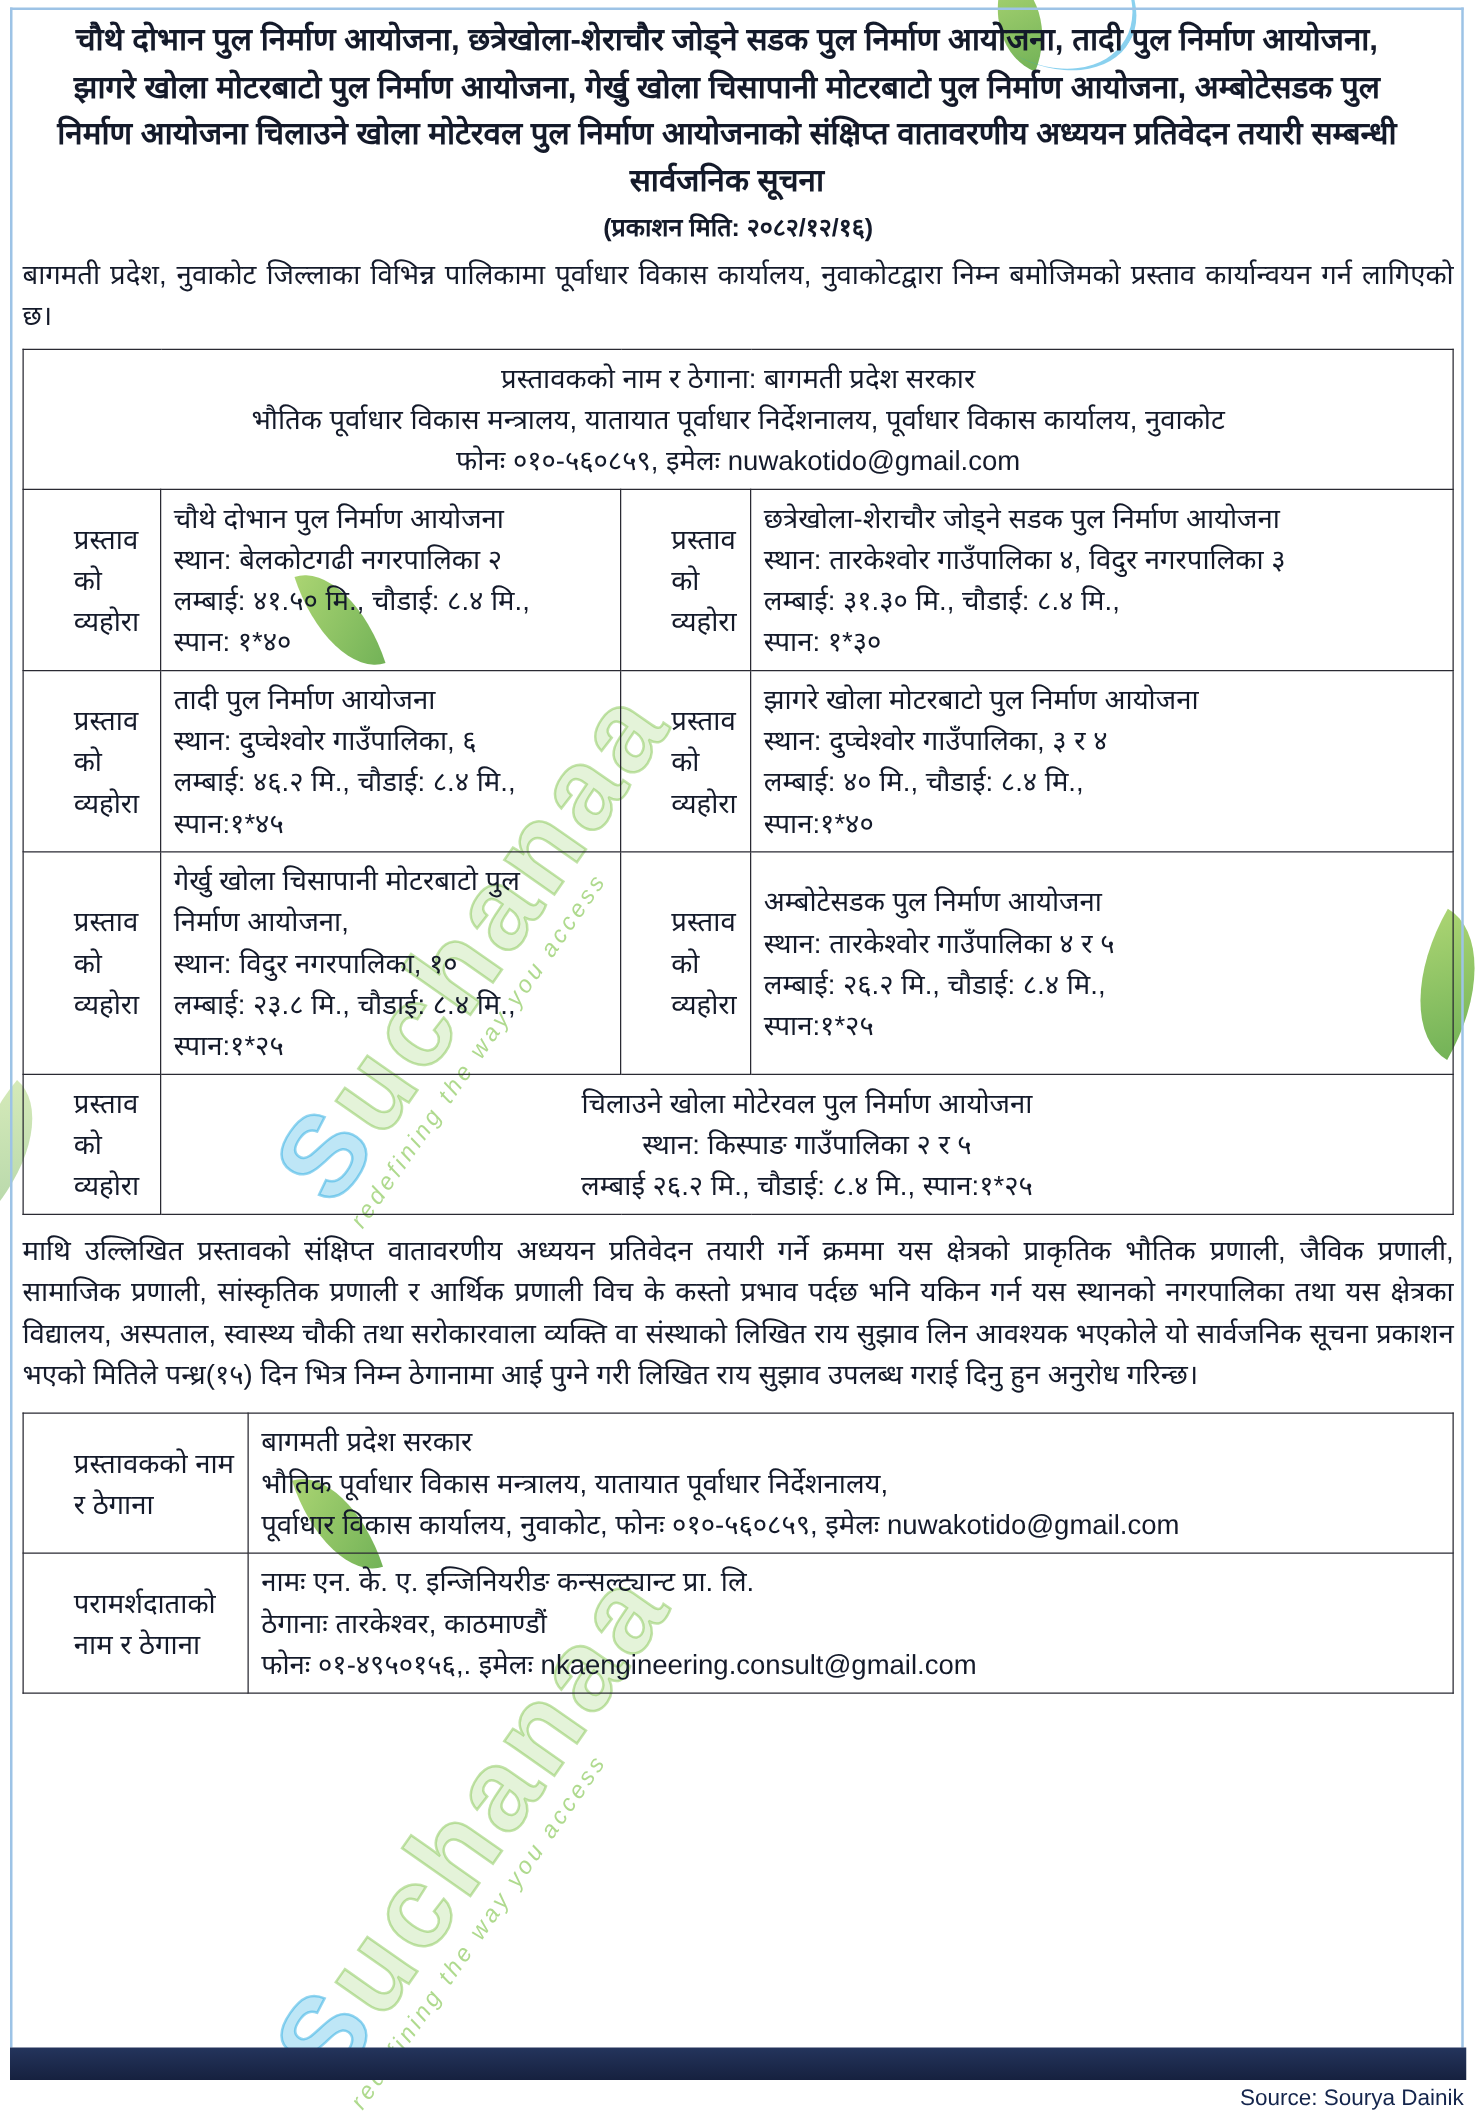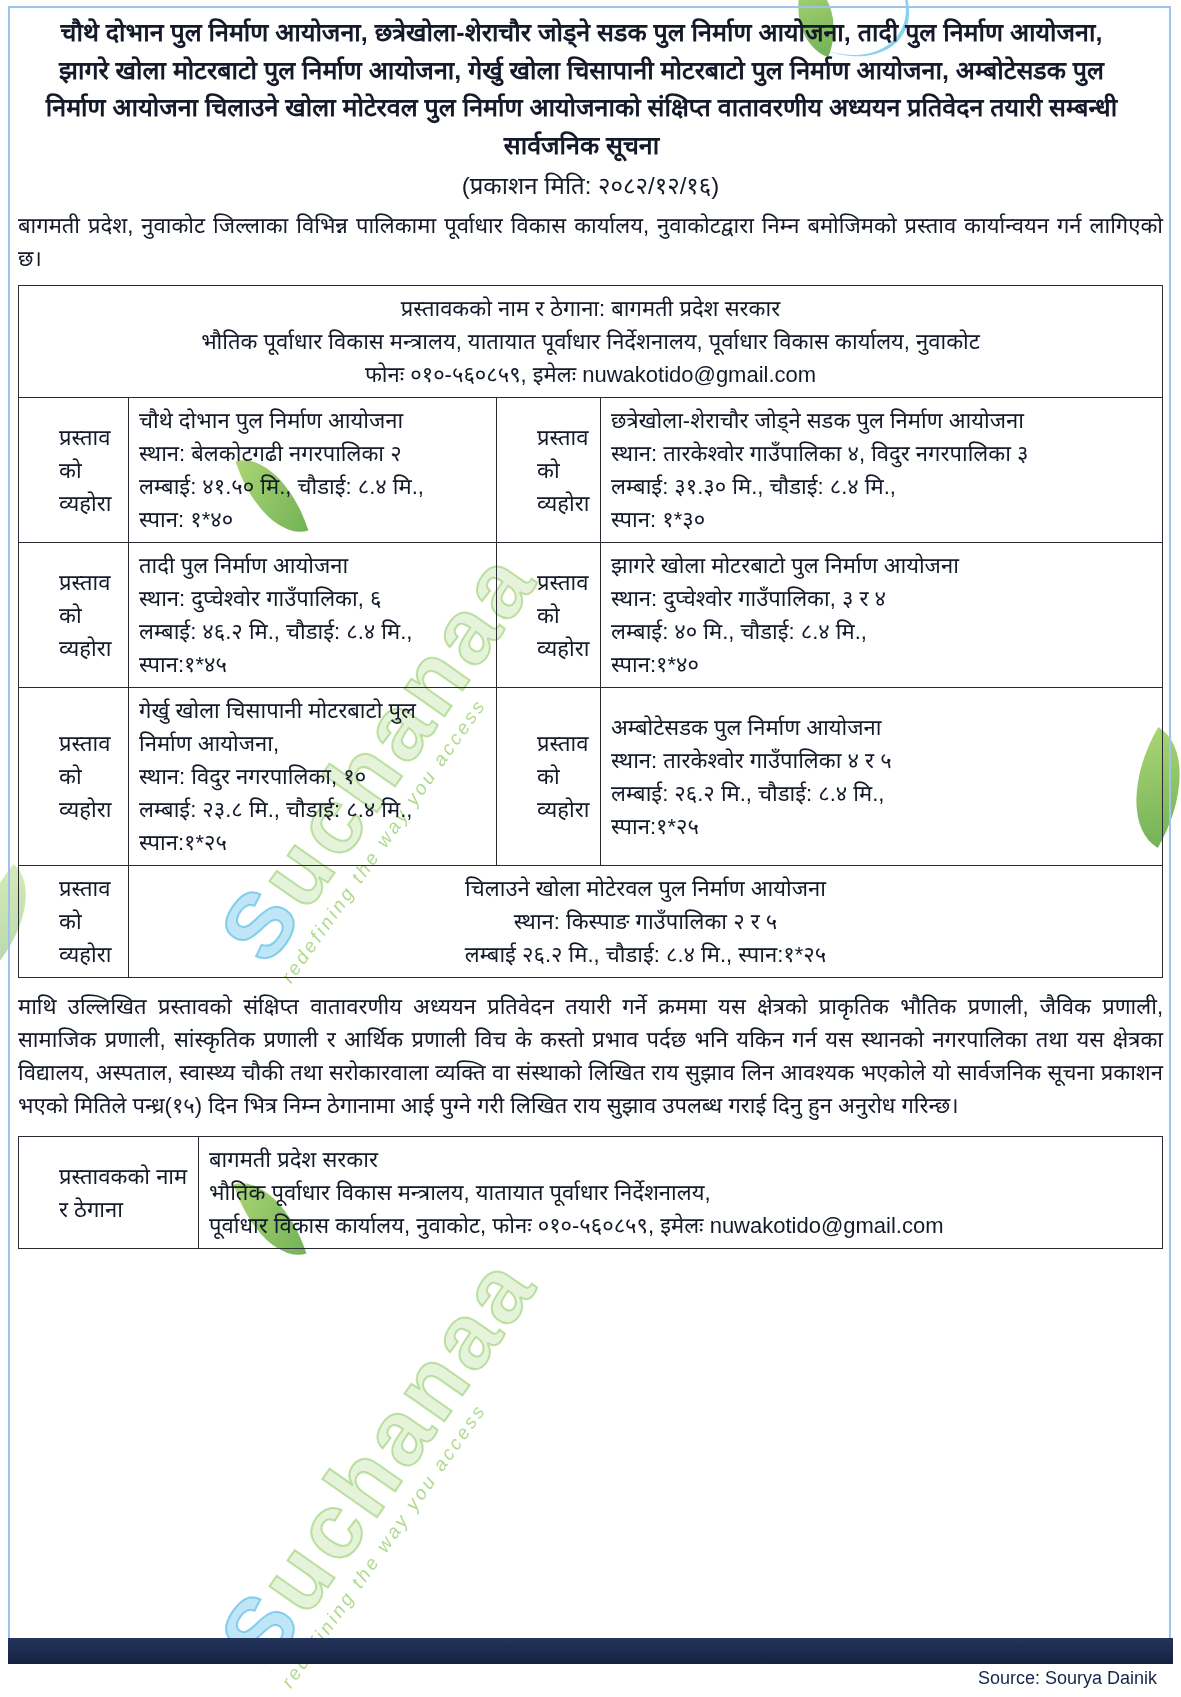--- a/index.html
+++ b/index.html
@@ -11,39 +11,39 @@
   .frame{
     position:absolute;left:8px;top:6px;width:1163px;height:1632px;
     border:2px solid #9dc3e6;border-bottom:none;box-sizing:border-box;
     background:transparent;z-index:1;
   }
   .content{position:relative;z-index:2;padding:14px 18px 0 18px;}
   .doc-title{
     font-size:25px;font-weight:bold;text-align:center;line-height:1.5;
     margin:0 34px 4px 16px;
   }
-  .pub-date{font-size:24px;font-weight:normal;text-align:center;margin-bottom:8px;}
+  .pub-date{font-size:20px;font-weight:bold;text-align:center;margin-bottom:8px;}
   .intro{font-size:22px;line-height:1.5;text-align:justify;margin:0 0 10px 0;}
   table{border-collapse:collapse;width:100%;table-layout:fixed;}
   td{
     border:1.5px solid #2a2a33;padding:6px 10px;font-size:22px;line-height:1.5;
     vertical-align:middle;word-wrap:break-word;
   }
   .lines{white-space:pre-line;}
   .center{text-align:center;}
   .label-cell{vertical-align:middle;padding-left:40px;}
   .t2{margin-top:14px;}
   .body-para{font-size:22px;line-height:1.5;text-align:justify;margin:12px 0 12px 0;}
   .section-heading{font-size:26px;font-weight:bold;text-align:center;margin:10px 0 2px 0;}
   .bottom-bar{
     position:absolute;left:8px;right:8px;top:1638px;height:26px;
     background:linear-gradient(#24345c,#16213f);z-index:3;
   }
   .source-line{
-    position:absolute;right:24px;top:1668px;font-size:18px;color:#14254c;z-index:3;
+    position:absolute;right:10px;top:1668px;font-size:18px;color:#14254c;z-index:3;
   }
   
   .watermark{
     position:absolute;transform:rotate(-55deg);transform-origin:left bottom;
     pointer-events:none;z-index:0;white-space:nowrap;
   }
   .wm-word{
     font-size:92px;font-weight:bold;letter-spacing:5px;
     color:rgba(122,193,66,0.20);-webkit-text-stroke:2px rgba(122,193,66,0.45);
   }
@@ -156,19 +156,25 @@
       <col style="width:180px">
         <col>
     </colgroup>
     <tbody>
         <tr>
       <td class="label-cell">प्रस्तावकको नाम र ठेगाना</td>
       <td class="lines">बागमती प्रदेश सरकार
 भौतिक पूर्वाधार विकास मन्त्रालय, यातायात पूर्वाधार निर्देशनालय,
 पूर्वाधार विकास कार्यालय, नुवाकोट, फोनः ०१०-५६०८५९, इमेलः nuwakotido@gmail.com</td>
     </tr>
+    <tr>
+      <td class="label-cell">परामर्शदाताको नाम र ठेगाना</td>
+      <td class="lines">नामः एन. के. ए. इन्जिनियरीङ कन्सल्ट्यान्ट प्रा. लि.
+ठेगानाः तारकेश्वर, काठमाण्डौं
+फोनः ०१-४९५०१५६,. इमेलः nkaengineering.consult@gmail.com</td>
+    </tr>
   </tbody>
     </table>
 
 </div>
 
 <div class="bottom-bar"></div>
 <div class="source-line">Source: Sourya Dainik</div>
 
 </body></html>

